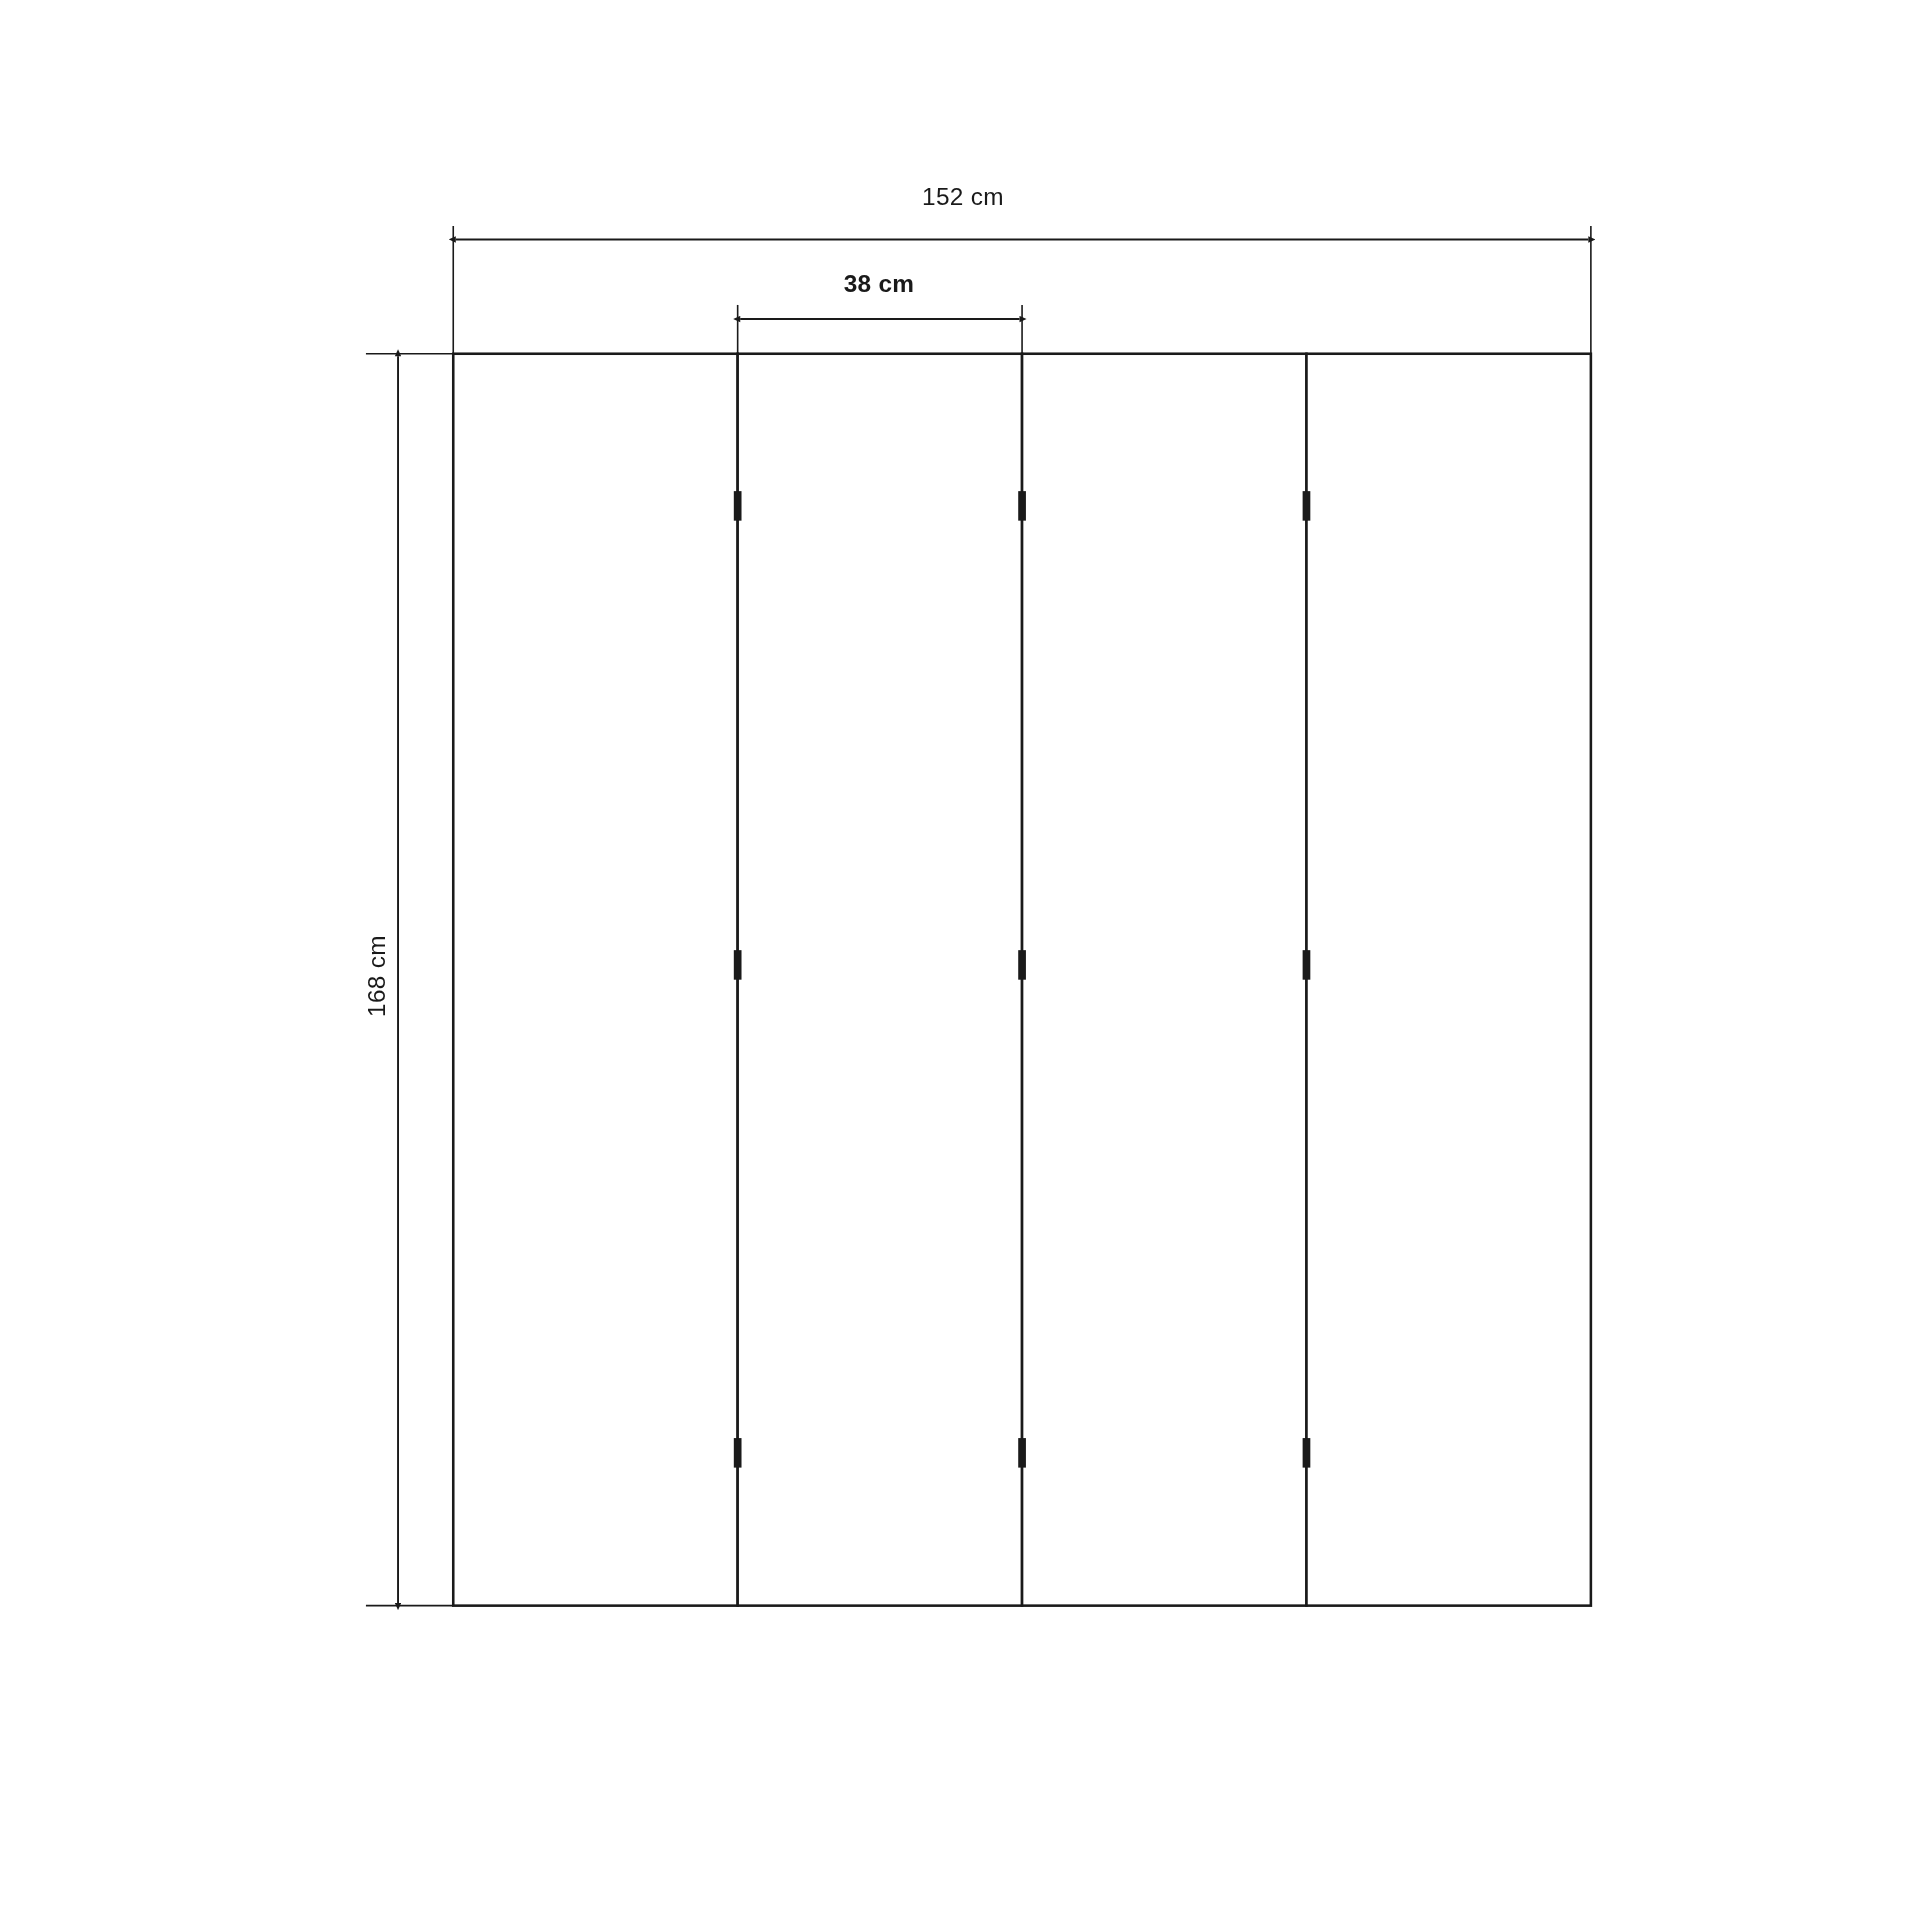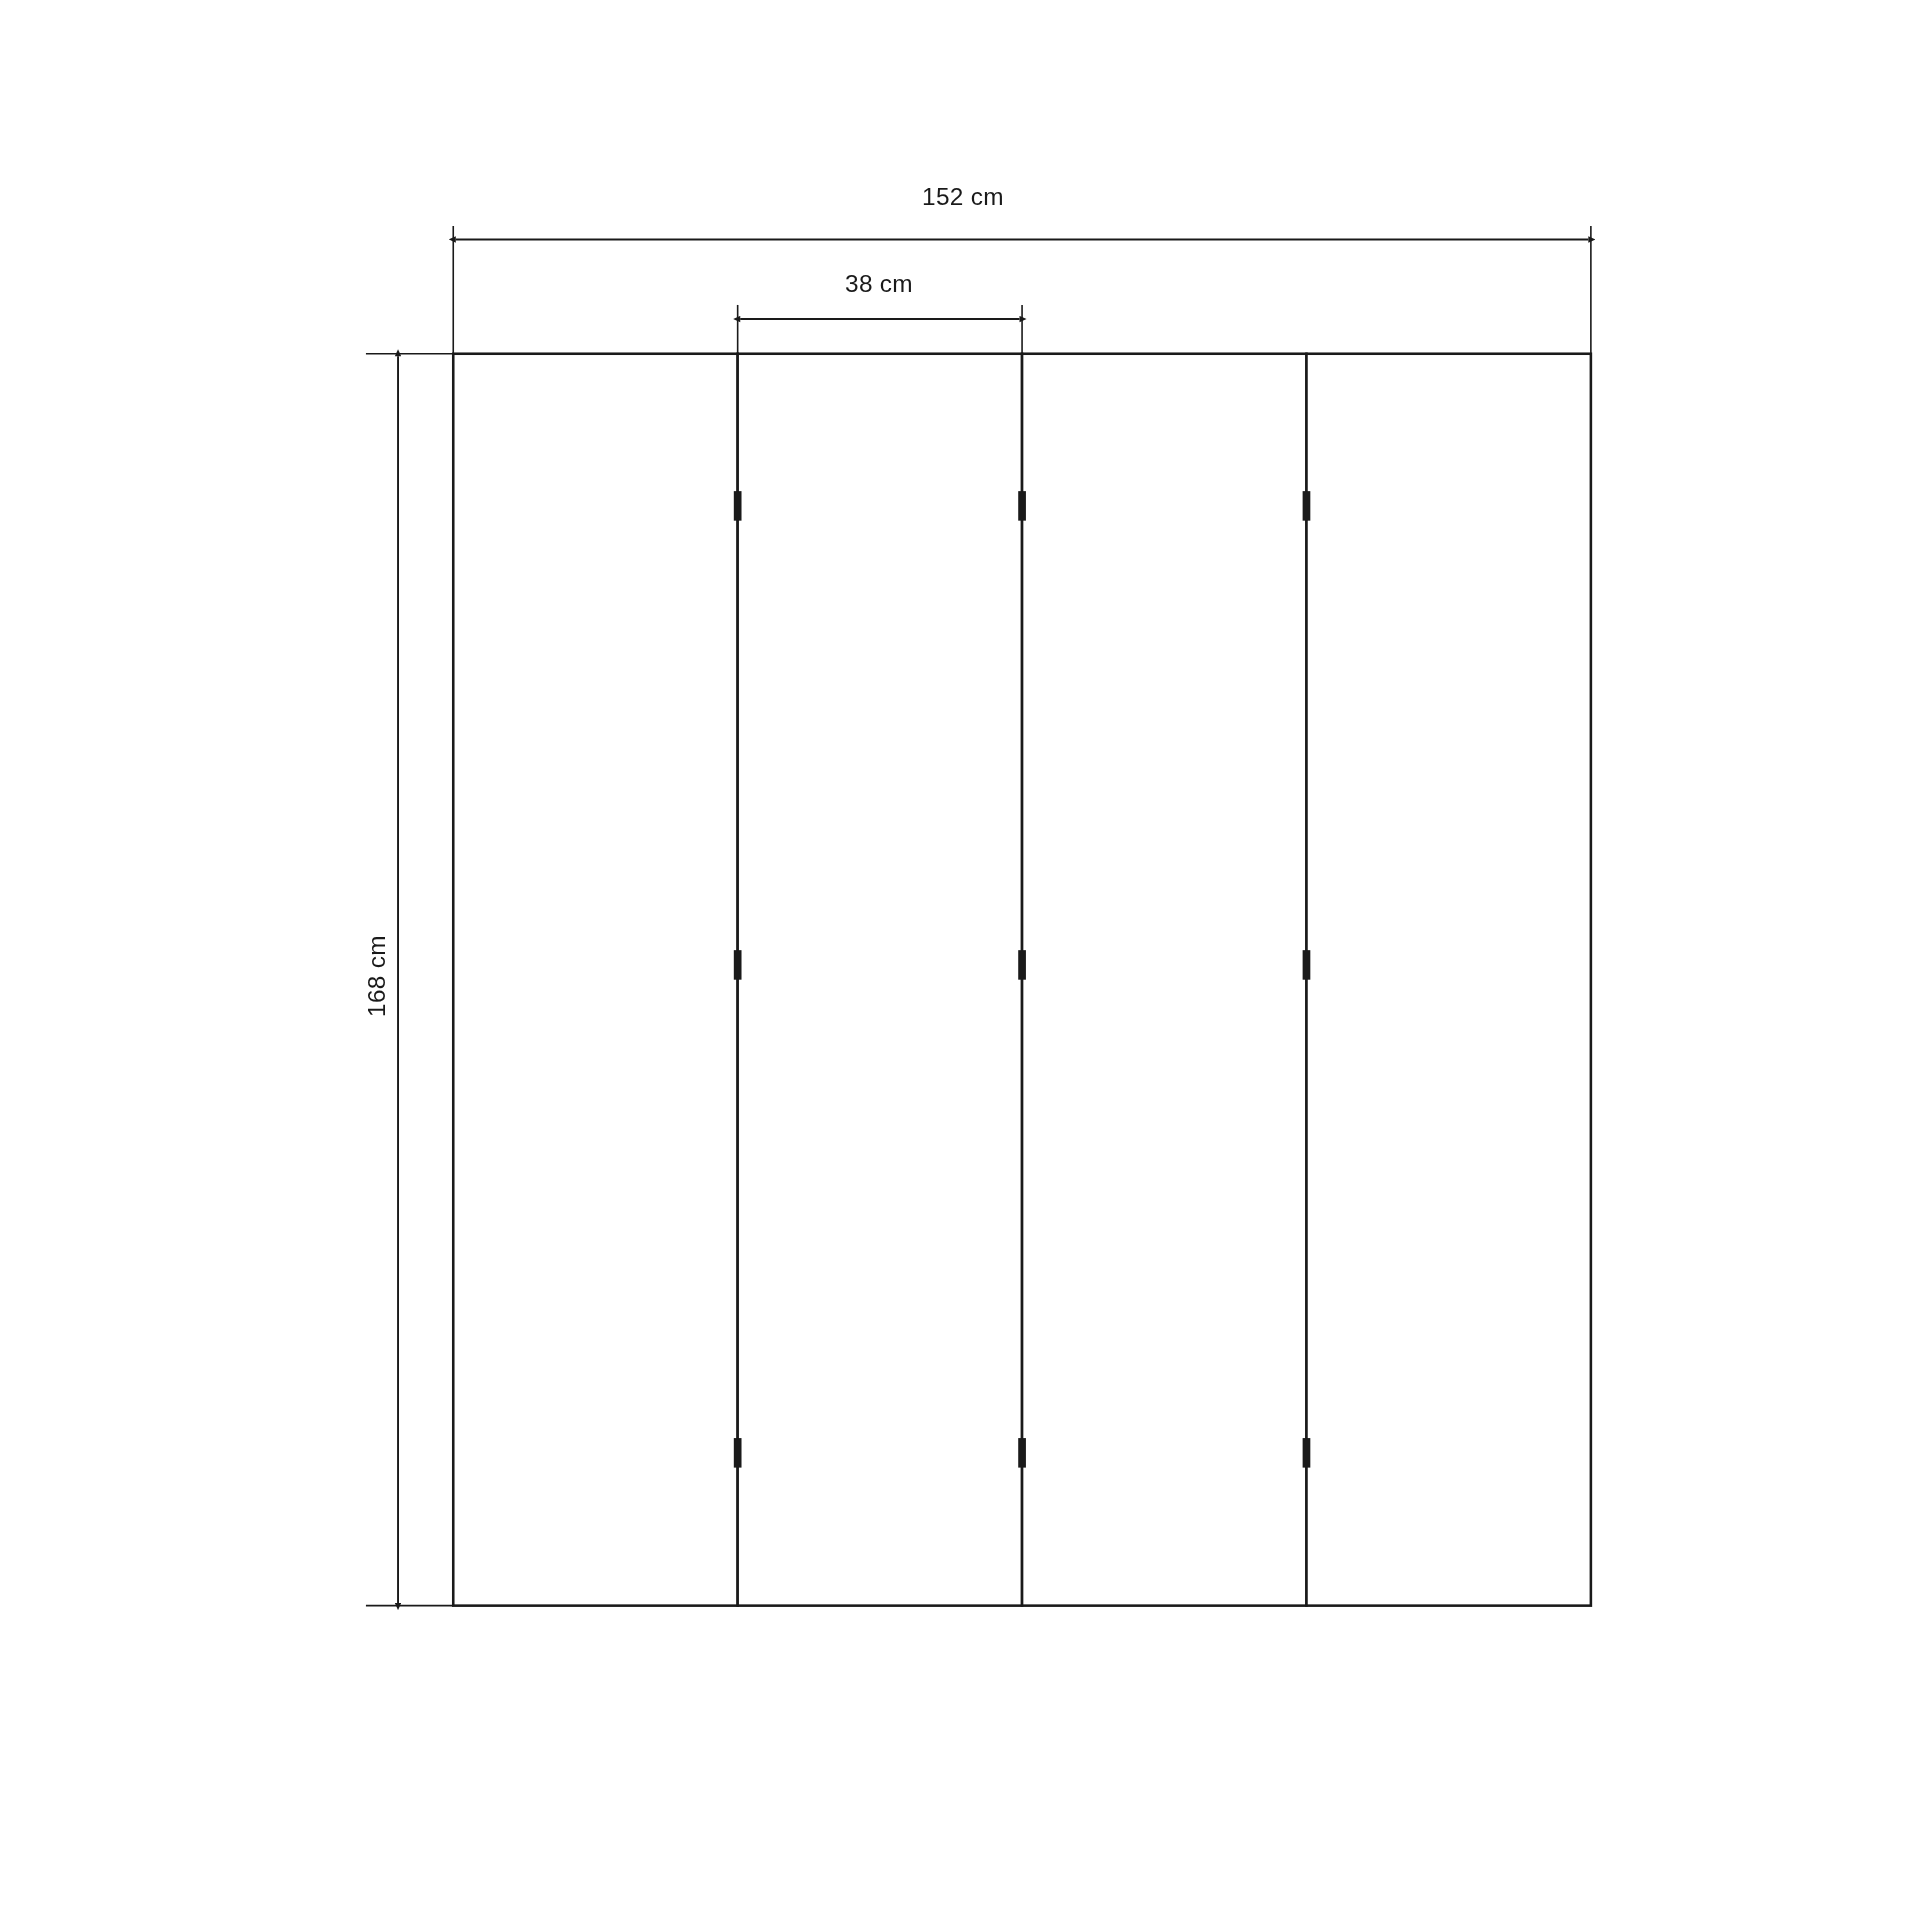--- a/index.html
+++ b/index.html
@@ -37,20 +37,21 @@
   }
   #label-width-total {
     left: 963px;
     top: 197px;
     transform: translate(-50%, -50%);
   }
   #label-width-panel {
     left: 879px;
     top: 284px;
     transform: translate(-50%, -50%);
+    font-weight: bold;
   }
   #label-height-total {
     left: 377px;
     top: 976px;
     transform: translate(-50%, -50%) rotate(-90deg);
     transform-origin: center center;
   }
 </style>
 </head>
 <body>

